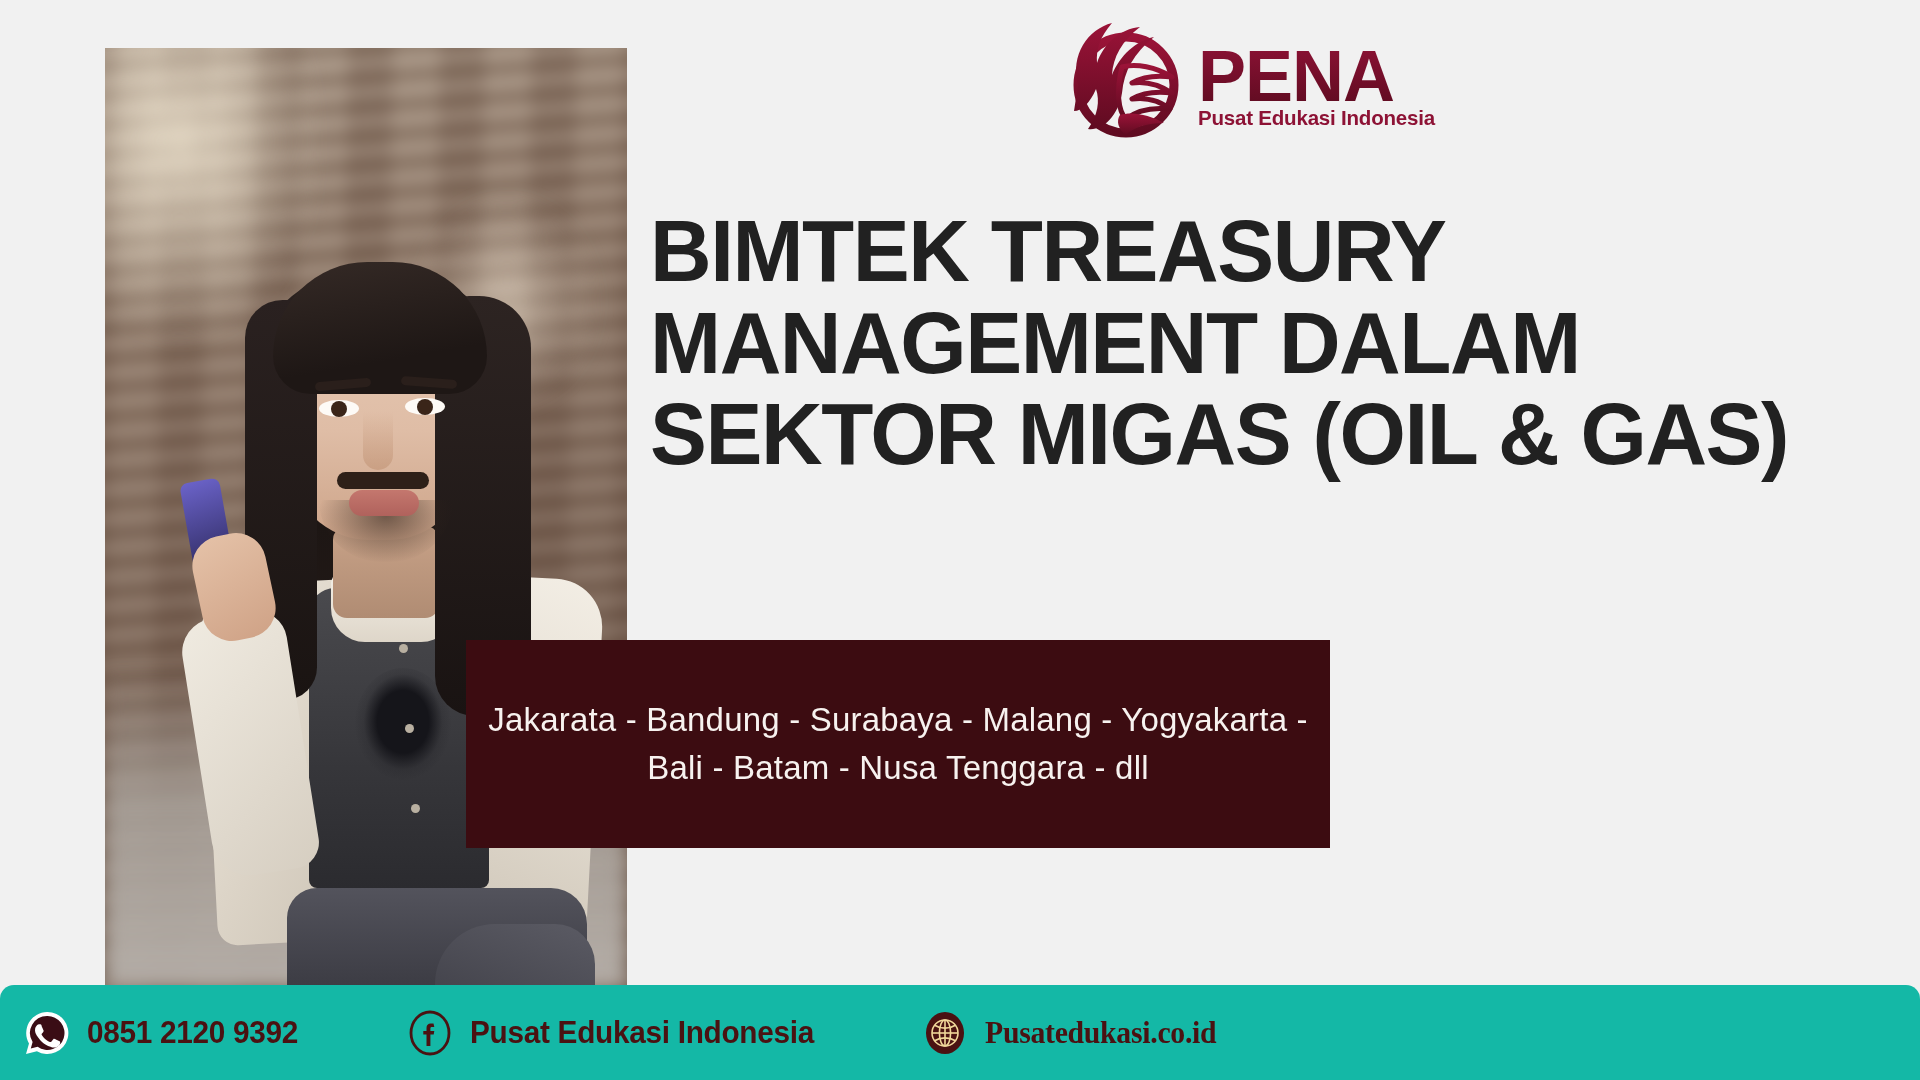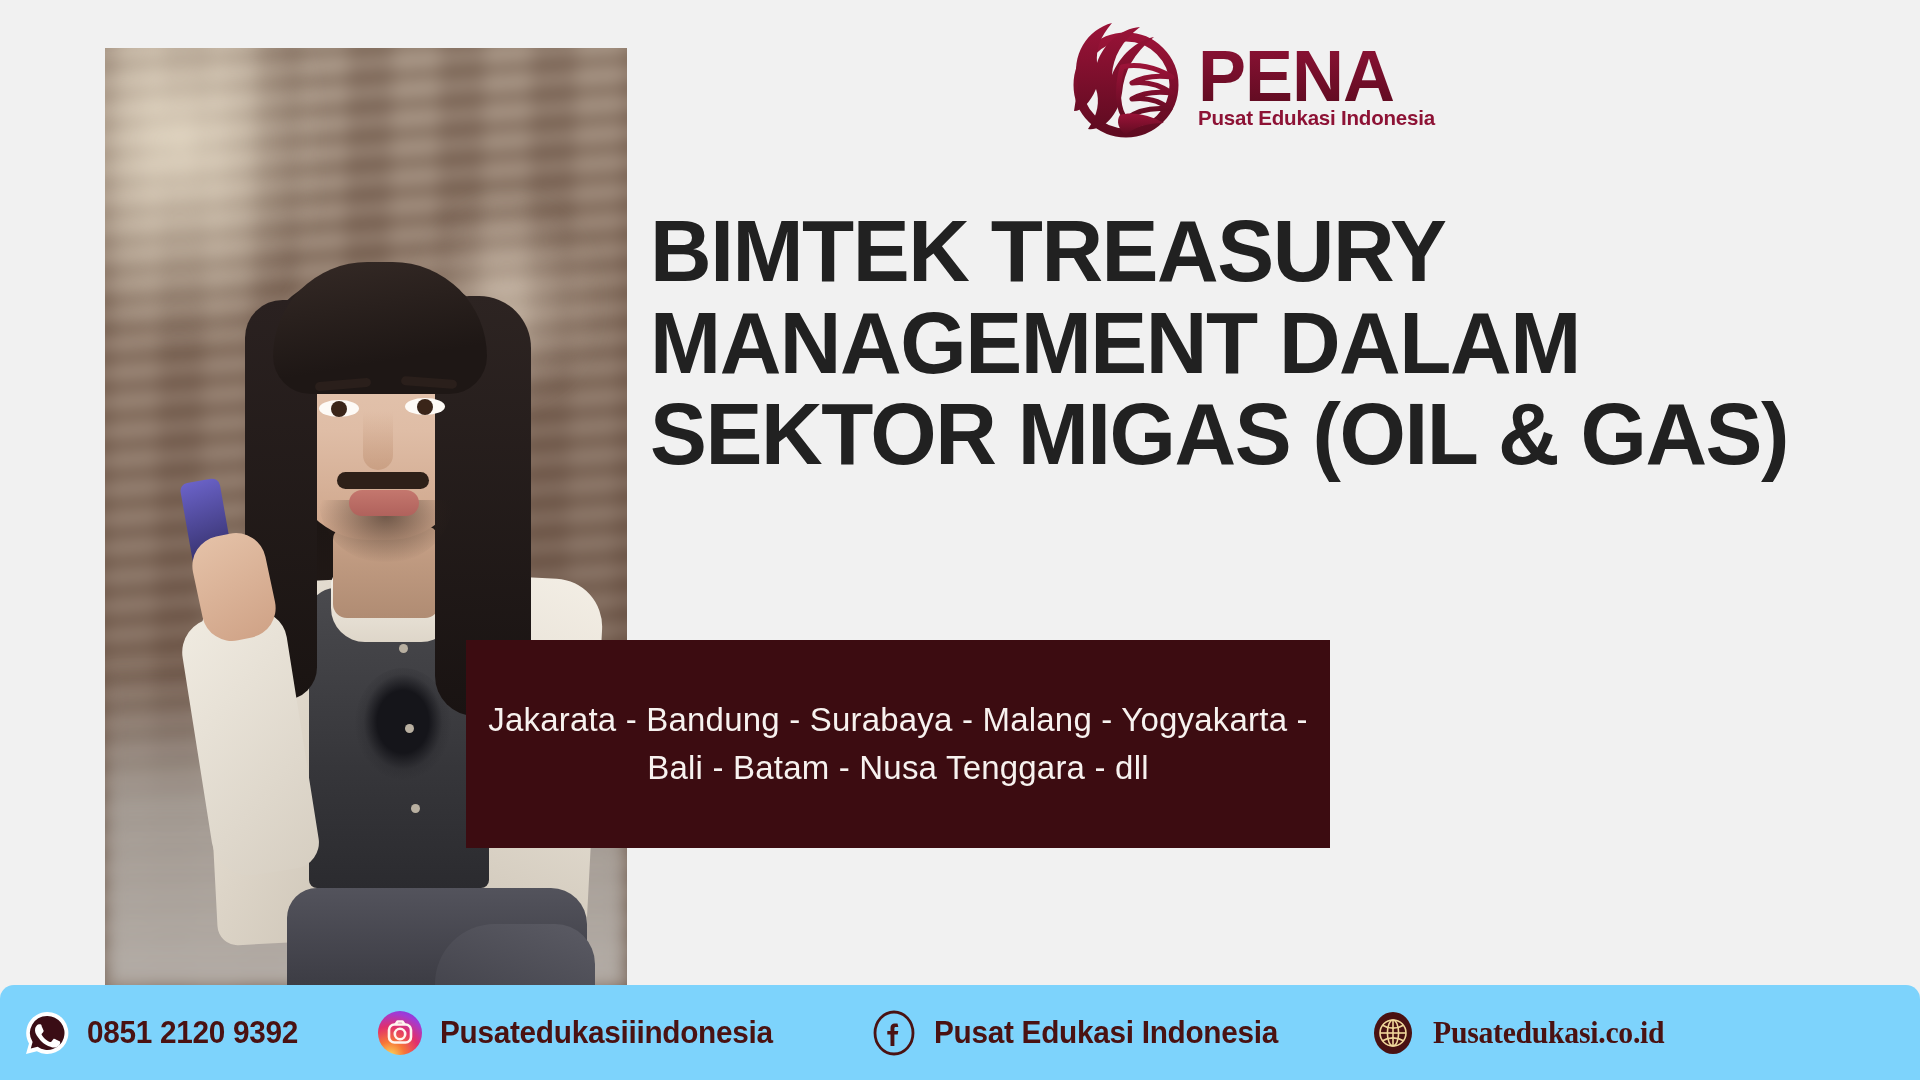--- a/index.html
+++ b/index.html
@@ -209,23 +209,23 @@
     line-height:1.44;
     text-align:center;
     letter-spacing:0.2px;
   }
 
   
   #contact-bar {
     position:absolute;
     left:0; top:985px;
     width:1920px; height:95px;
-    background:#7dd3fc;
+    background:#14b8a6;
     border-radius:14px 14px 0 0;
-    display:flex; align-items:center;
+    display:flex; align-items:center;gap:16px;
   }
   .contact-item { display:flex; align-items:center; gap:17px; }
   .contact-label {
     color:#4a1212; font-size:31px; font-weight:bold;
     letter-spacing:-0.3px; white-space:nowrap;
     transform:scaleX(0.96); transform-origin:left center;
   }
   #ci-whatsapp { margin-left:24px; }
   #ci-instagram { margin-left:70px; }
   #ci-facebook { margin-left:84px; }
@@ -310,40 +310,20 @@
     <span class="ic">
       <svg viewBox="0 0 46 46" width="46" height="46" aria-hidden="true">
         <path d="M23 2a21 21 0 00-18 31.5L2 44l10.9-2.8A21 21 0 1023 2z" fill="#ffffff"></path>
         <path d="M23 6a17 17 0 00-14.4 26L6.8 38.6l6.8-1.8A17 17 0 1023 6z" fill="#3a0d15"></path>
         <path d="M17.6 15.4c-.5-1.1-1-1.1-1.5-1.1h-1.2c-.4 0-1.1.2-1.7.8-.6.6-2.2 2.1-2.2 5.1s2.2 5.9 2.5 6.3c.3.4 4.3 6.9 10.6 9.4 5.3 2.1 6.4 1.7 7.5 1.6 1.1-.1 3.6-1.5 4.1-2.9.5-1.4.5-2.6.4-2.9-.2-.3-.6-.4-1.2-.7-.6-.3-3.6-1.8-4.2-2-.6-.2-1-.3-1.4.3-.4.6-1.6 2-2 2.4-.4.4-.7.5-1.3.2-.6-.3-2.6-1-4.9-3-1.8-1.6-3-3.6-3.4-4.2-.3-.6 0-.9.3-1.2.3-.3.6-.7.9-1.1.3-.4.4-.6.6-1 .2-.4.1-.8 0-1.1-.2-.3-1.3-3.2-1.9-4.4z" fill="#ffffff"></path>
       </svg>
     </span>
     <span class="contact-label">0851 2120 9392</span>
   </div>
 
-  <div class="contact-item" id="ci-instagram">
-    <span class="ic">
-      <svg viewBox="0 0 46 46" width="46" height="46" aria-hidden="true">
-        <defs>
-          <radialGradient id="igGrad" cx="28%" cy="102%" r="115%">
-            <stop offset="0%" stop-color="#fdd95c"></stop>
-            <stop offset="28%" stop-color="#f77737"></stop>
-            <stop offset="58%" stop-color="#e1306c"></stop>
-            <stop offset="85%" stop-color="#a23bd4"></stop>
-            <stop offset="100%" stop-color="#7b3fe4"></stop>
-          </radialGradient>
-        </defs>
-        <circle cx="23" cy="23" r="22" fill="url(#igGrad)"></circle>
-        <rect x="12" y="14.5" width="22" height="18" rx="5.5" fill="none" stroke="#fff4ee" stroke-width="2.6"></rect>
-        <path d="M18.5 14.5l2-3h5l2 3" fill="none" stroke="#fff4ee" stroke-width="2.6" stroke-linejoin="round"></path>
-        <circle cx="23" cy="24" r="5.2" fill="none" stroke="#fff4ee" stroke-width="2.6"></circle>
-      </svg>
-    </span>
-    <span class="contact-label">Pusatedukasiiindonesia</span>
-  </div>
 
   <div class="contact-item" id="ci-facebook">
     <span class="ic">
       <svg viewBox="0 0 46 46" width="46" height="46" aria-hidden="true">
         <ellipse cx="23" cy="23" rx="19" ry="21" fill="none" stroke="#4a1212" stroke-width="2.8"></ellipse>
         <path d="M26.5 13.5h-2.8c-2.6 0-4.2 1.7-4.2 4.4V21h-3.2v3.6h3.2V36h3.9V24.6h3.3l.6-3.6h-3.9v-2.5c0-1 .4-1.5 1.5-1.5h2.4z" fill="#4a1212"></path>
       </svg>
     </span>
     <span class="contact-label">Pusat Edukasi Indonesia</span>
   </div>

